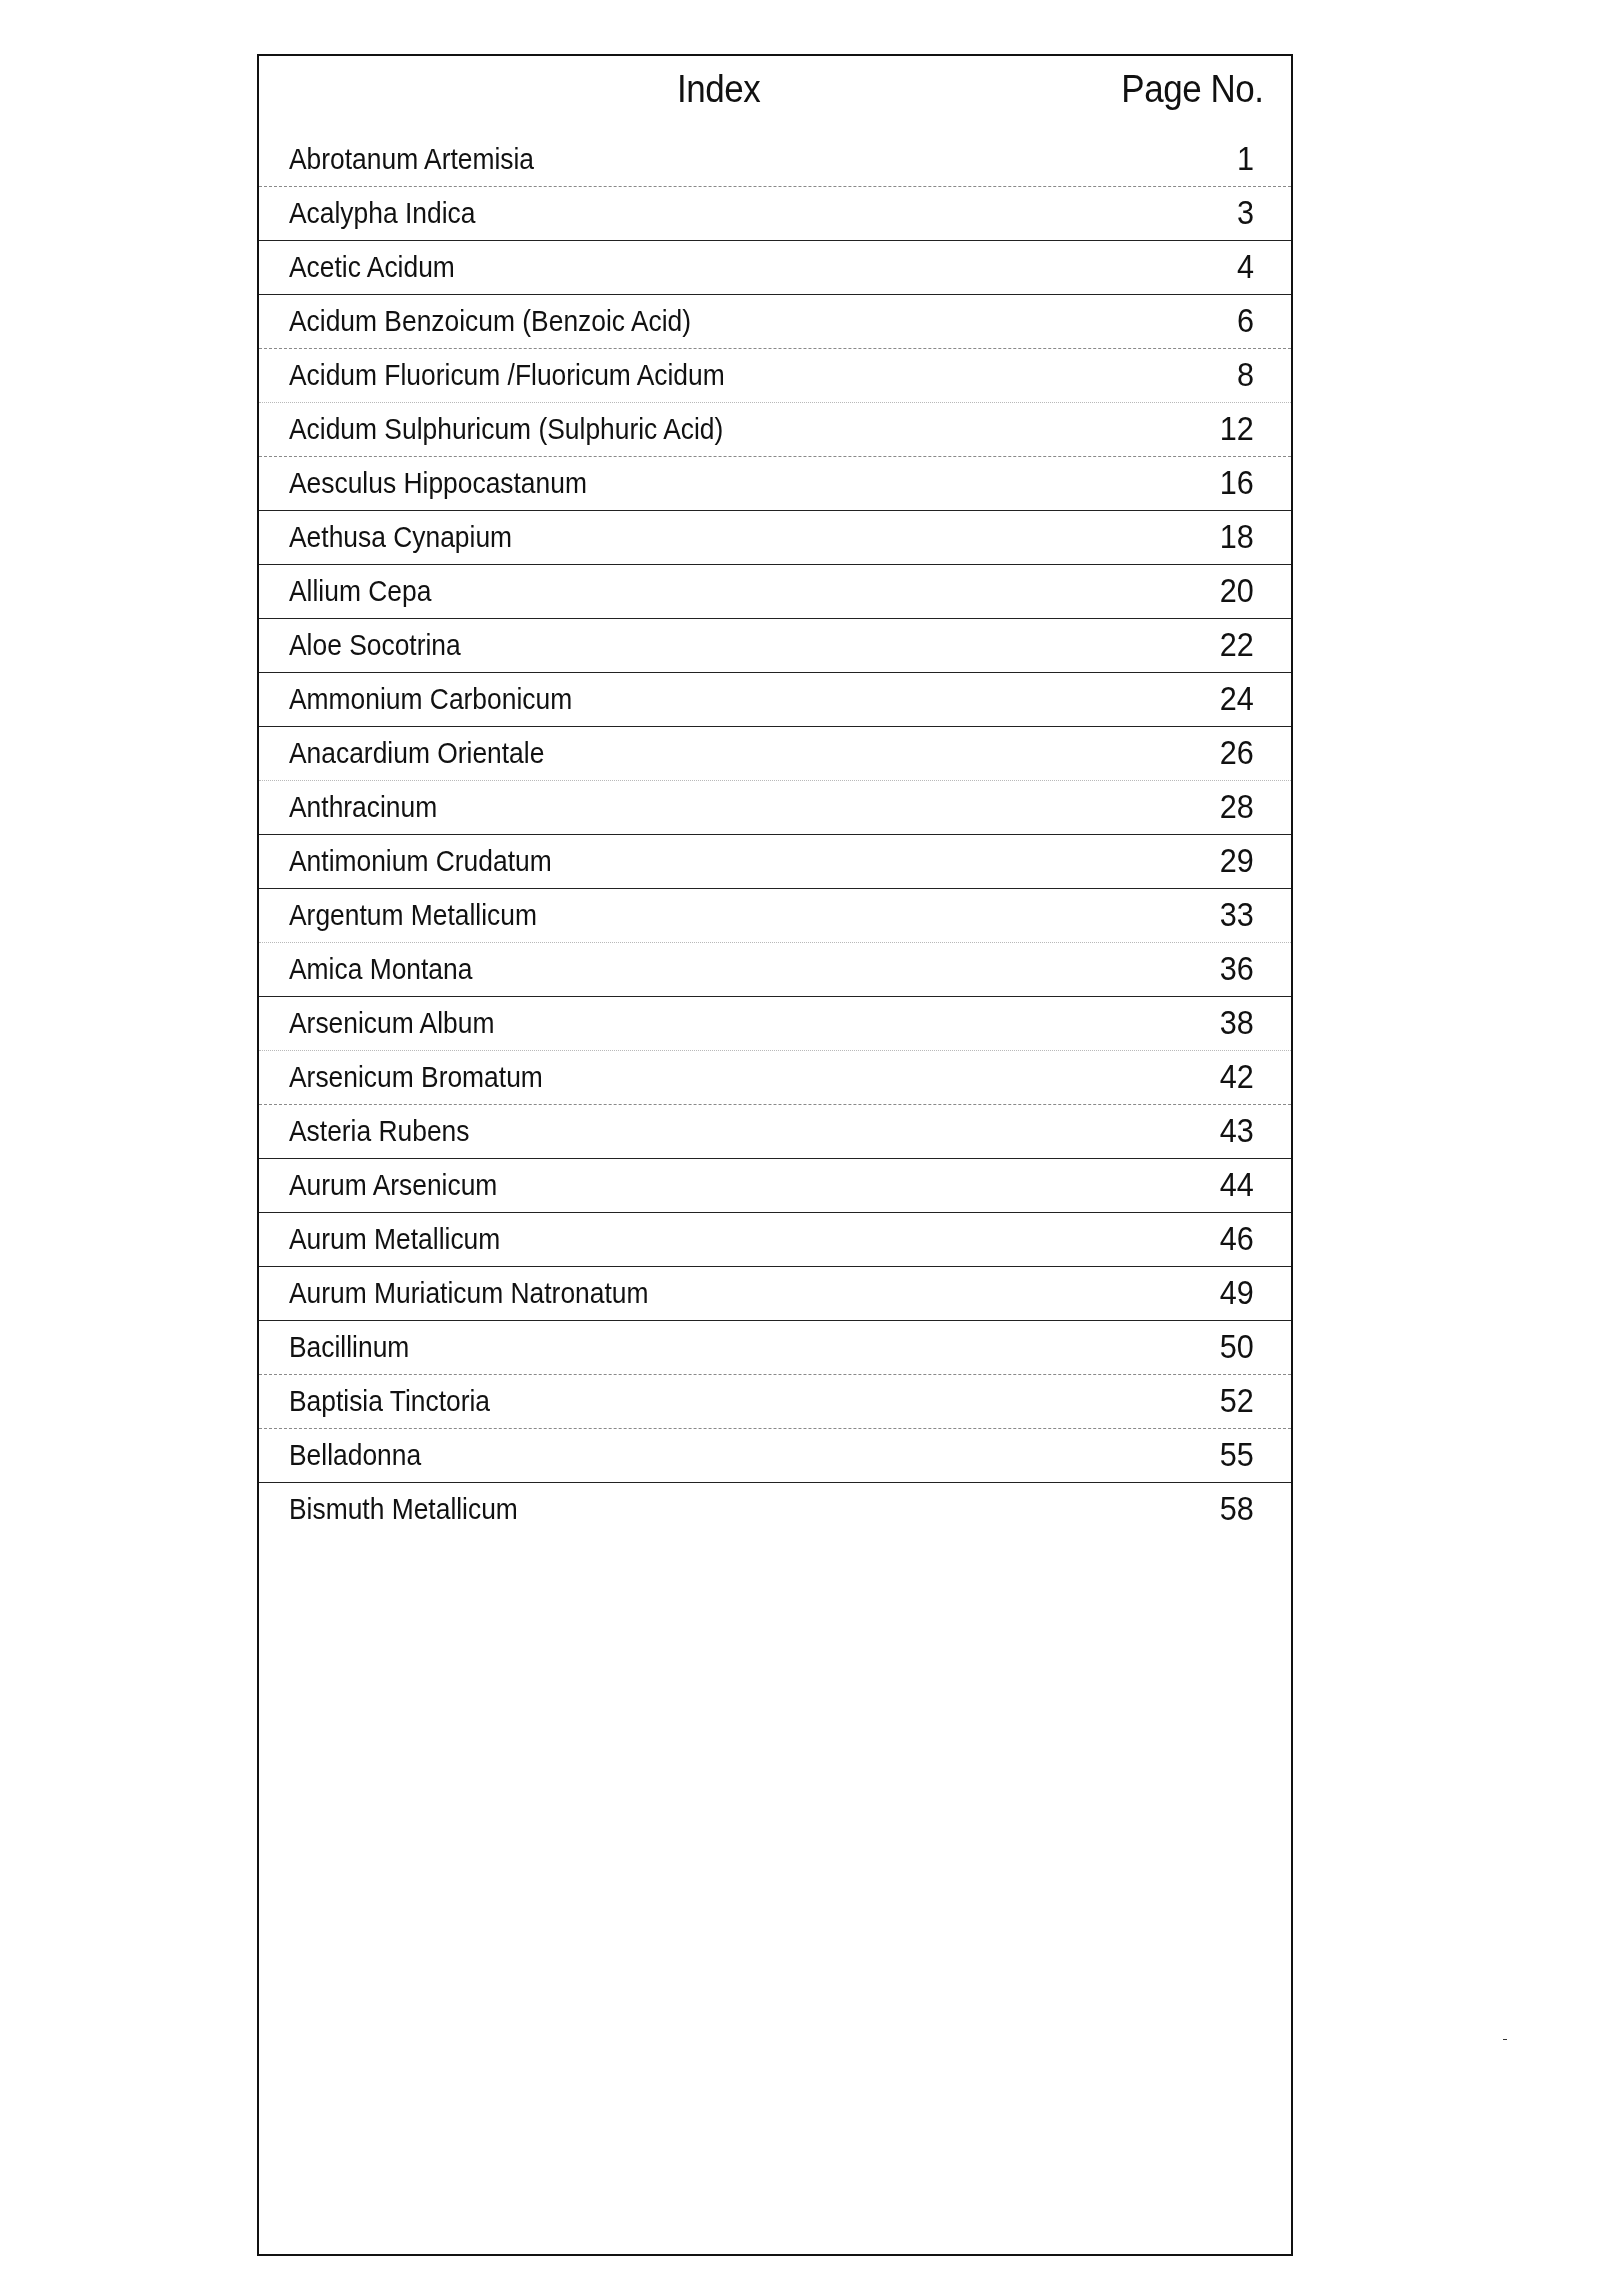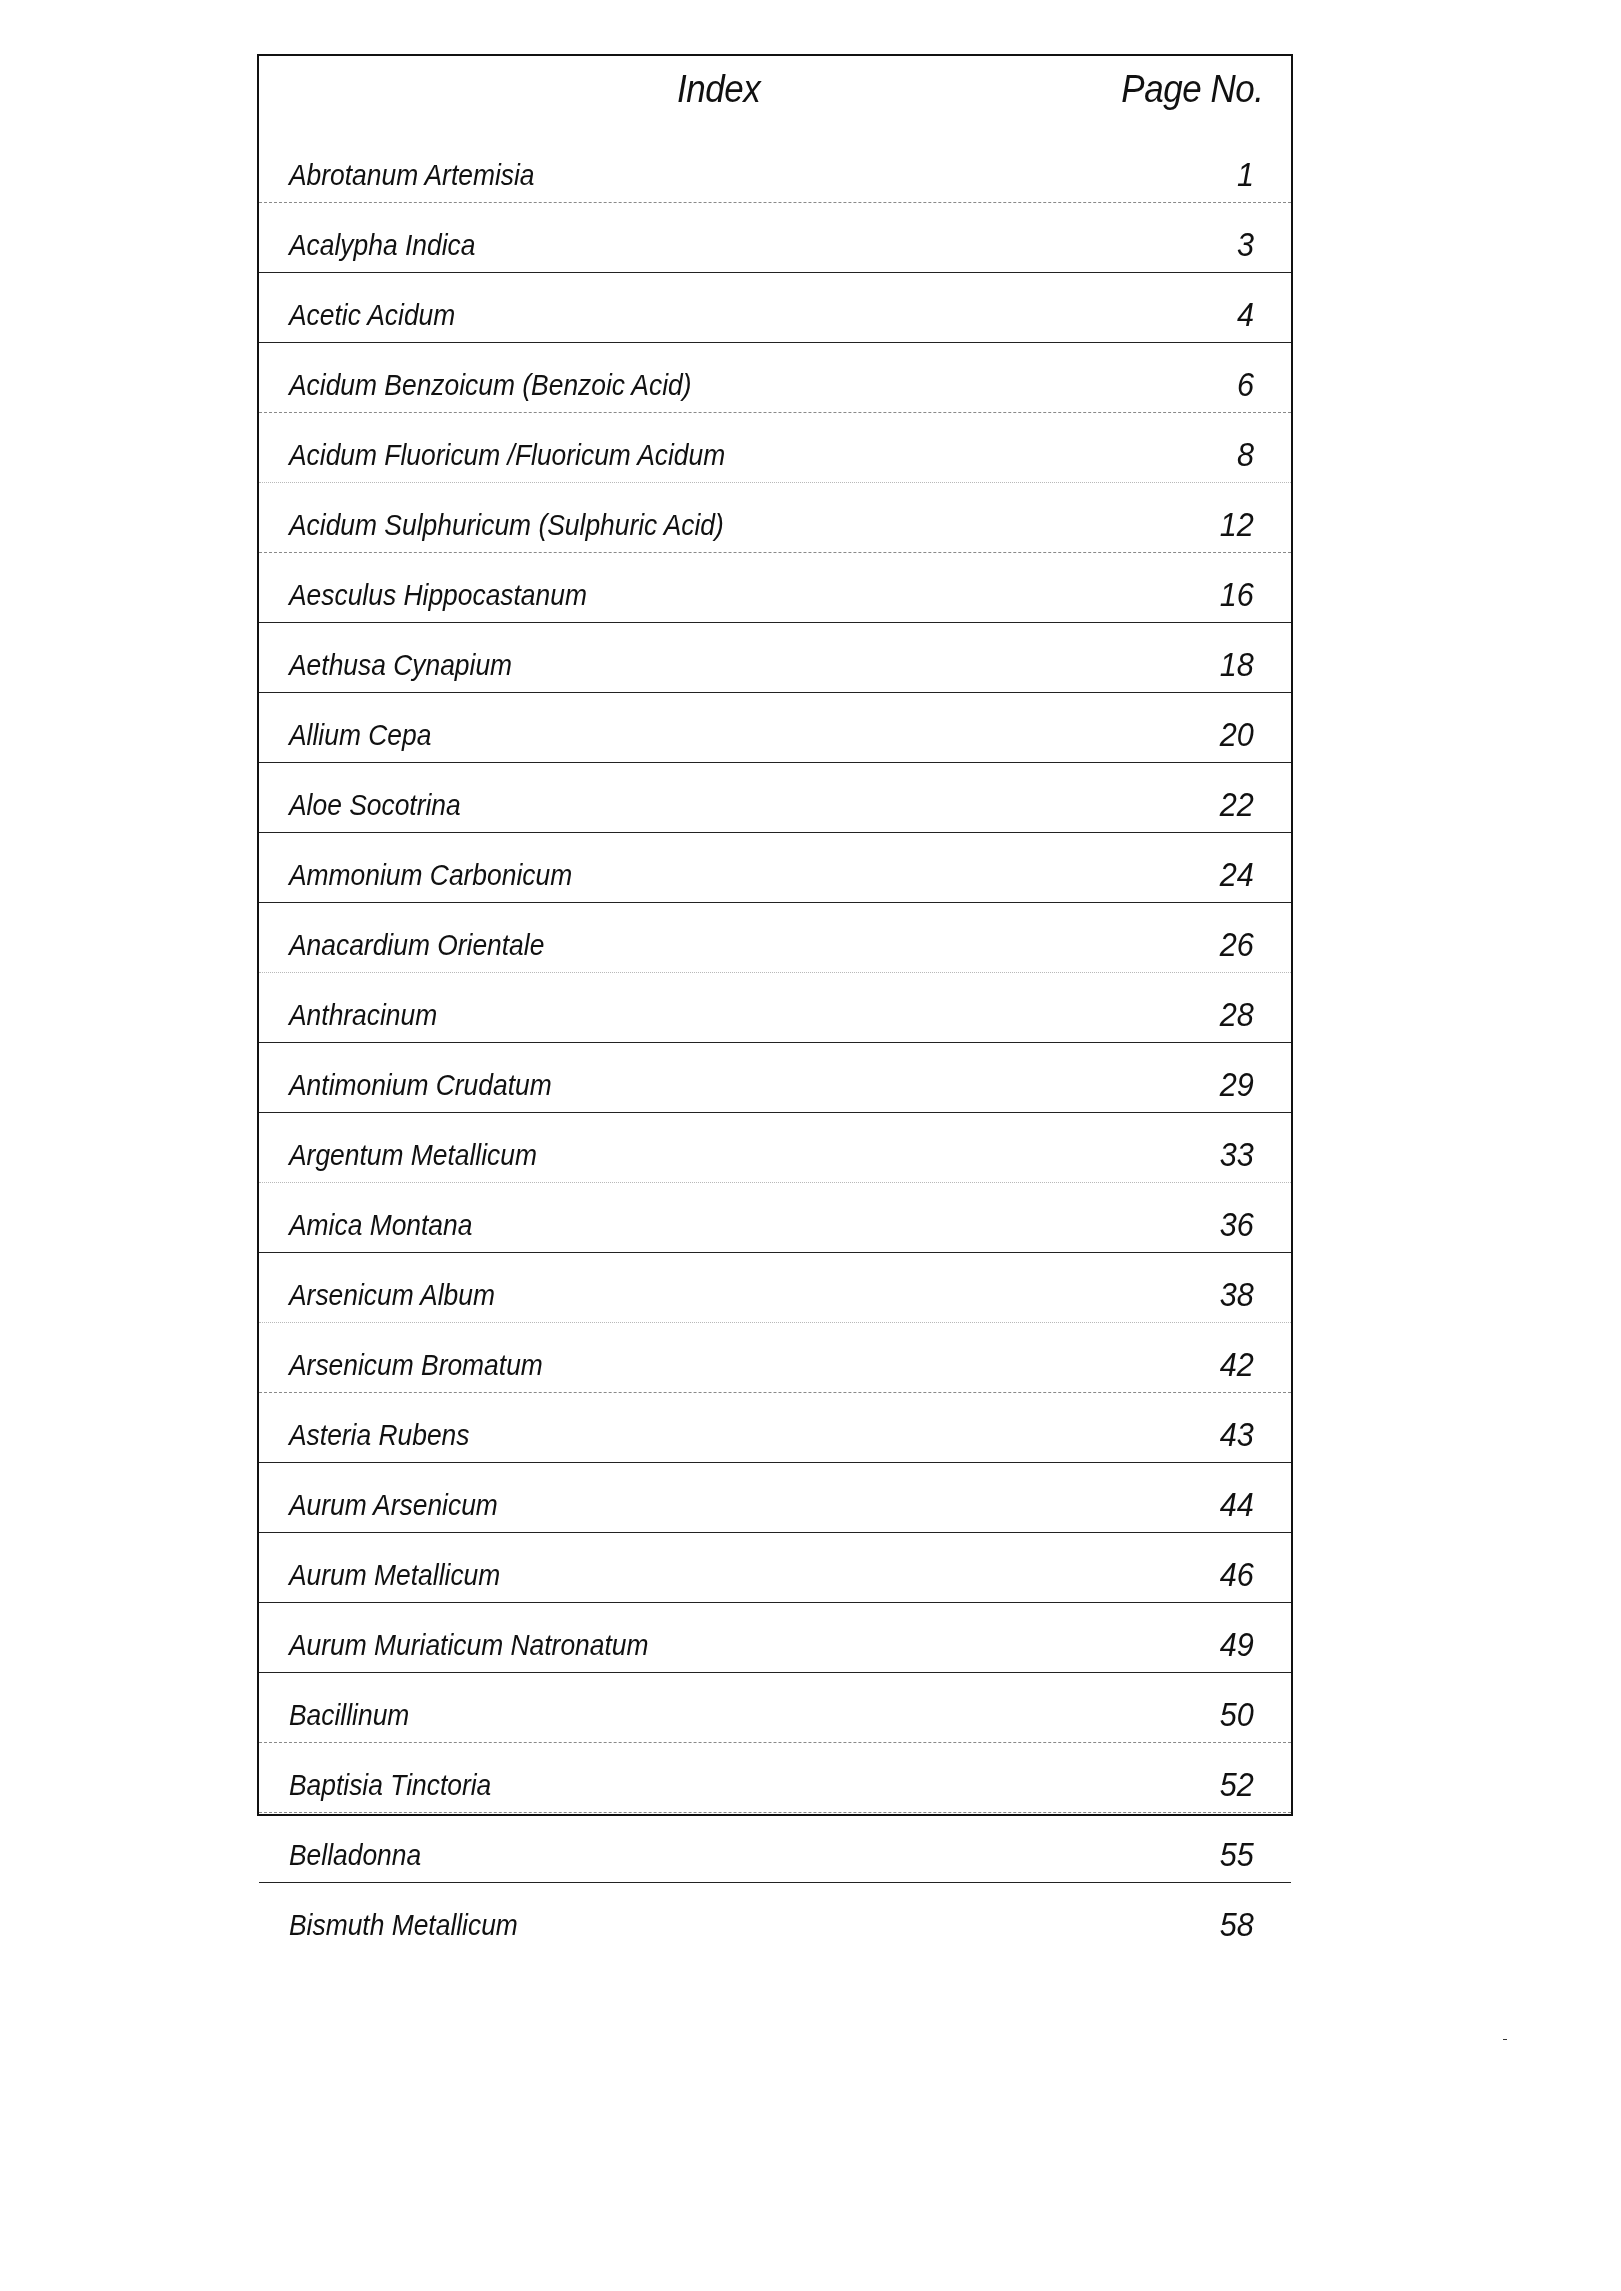--- a/index.html
+++ b/index.html
@@ -13,24 +13,23 @@
     position: relative;
     overflow: hidden;
     font-family: "Liberation Sans", sans-serif;
     color: #111111;
   }
   .index-box {
     position: absolute;
     left: 257px;
     top: 54px;
     width: 1036px;
-    height: 1762px;
+    height: 2202px;
     border: 2px solid #111111;
     box-sizing: border-box;
-    font-style: italic;
   }
   .index-header {
     position: absolute;
     left: 0;
     top: 0;
     width: 100%;
     height: 78px;
   }
   .header-title {
     position: absolute;
@@ -53,21 +52,20 @@
   .index-list {
     position: absolute;
     left: 0;
     top: 77px;
     width: 100%;
   }
   .index-row {
     position: relative;
     height: 54px;
     box-sizing: border-box;
-    margin-top: 16px;
   }
   .index-row.solid { border-bottom: 1.5px solid #222222; padding-left: 10px; }
   .index-row.dashed { border-bottom: 1px dashed #8a8a8a; }
   .index-row.dotted { border-bottom: 1px dotted #b9b9b9; }
   .index-row.none { border-bottom: 1px solid transparent; }
   .row-name {
     position: absolute;
     left: 30px;
     bottom: 9.8px;
     font-size: 30px;

